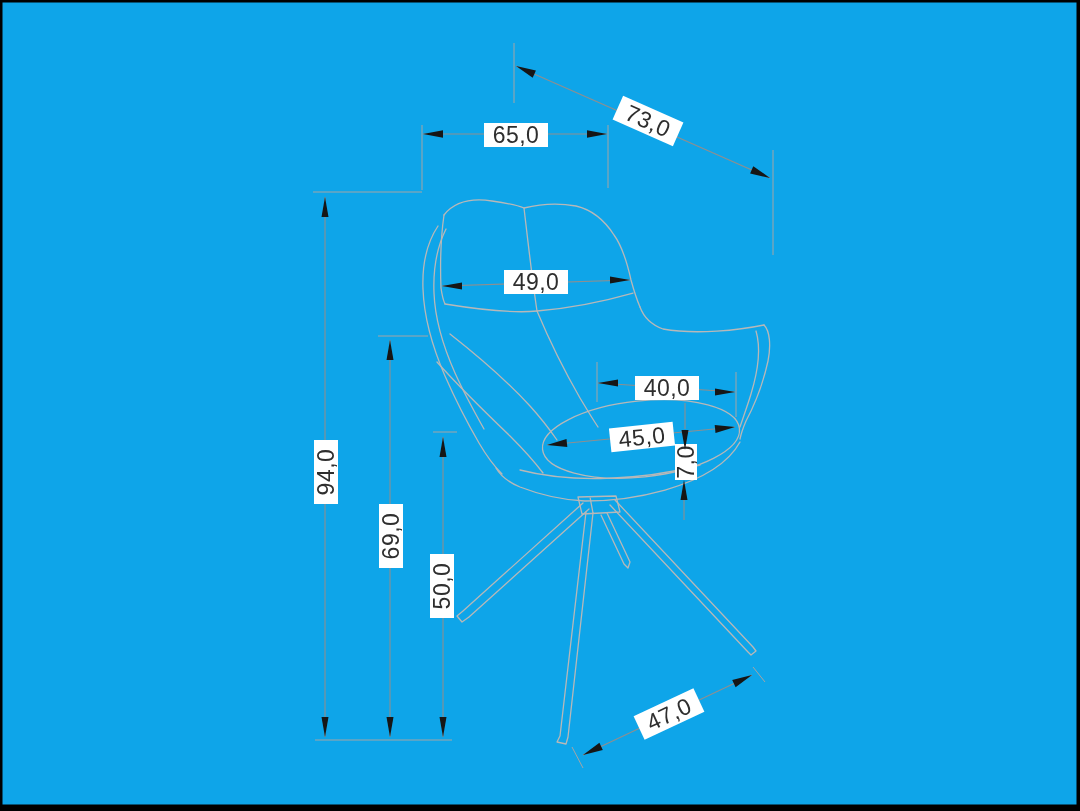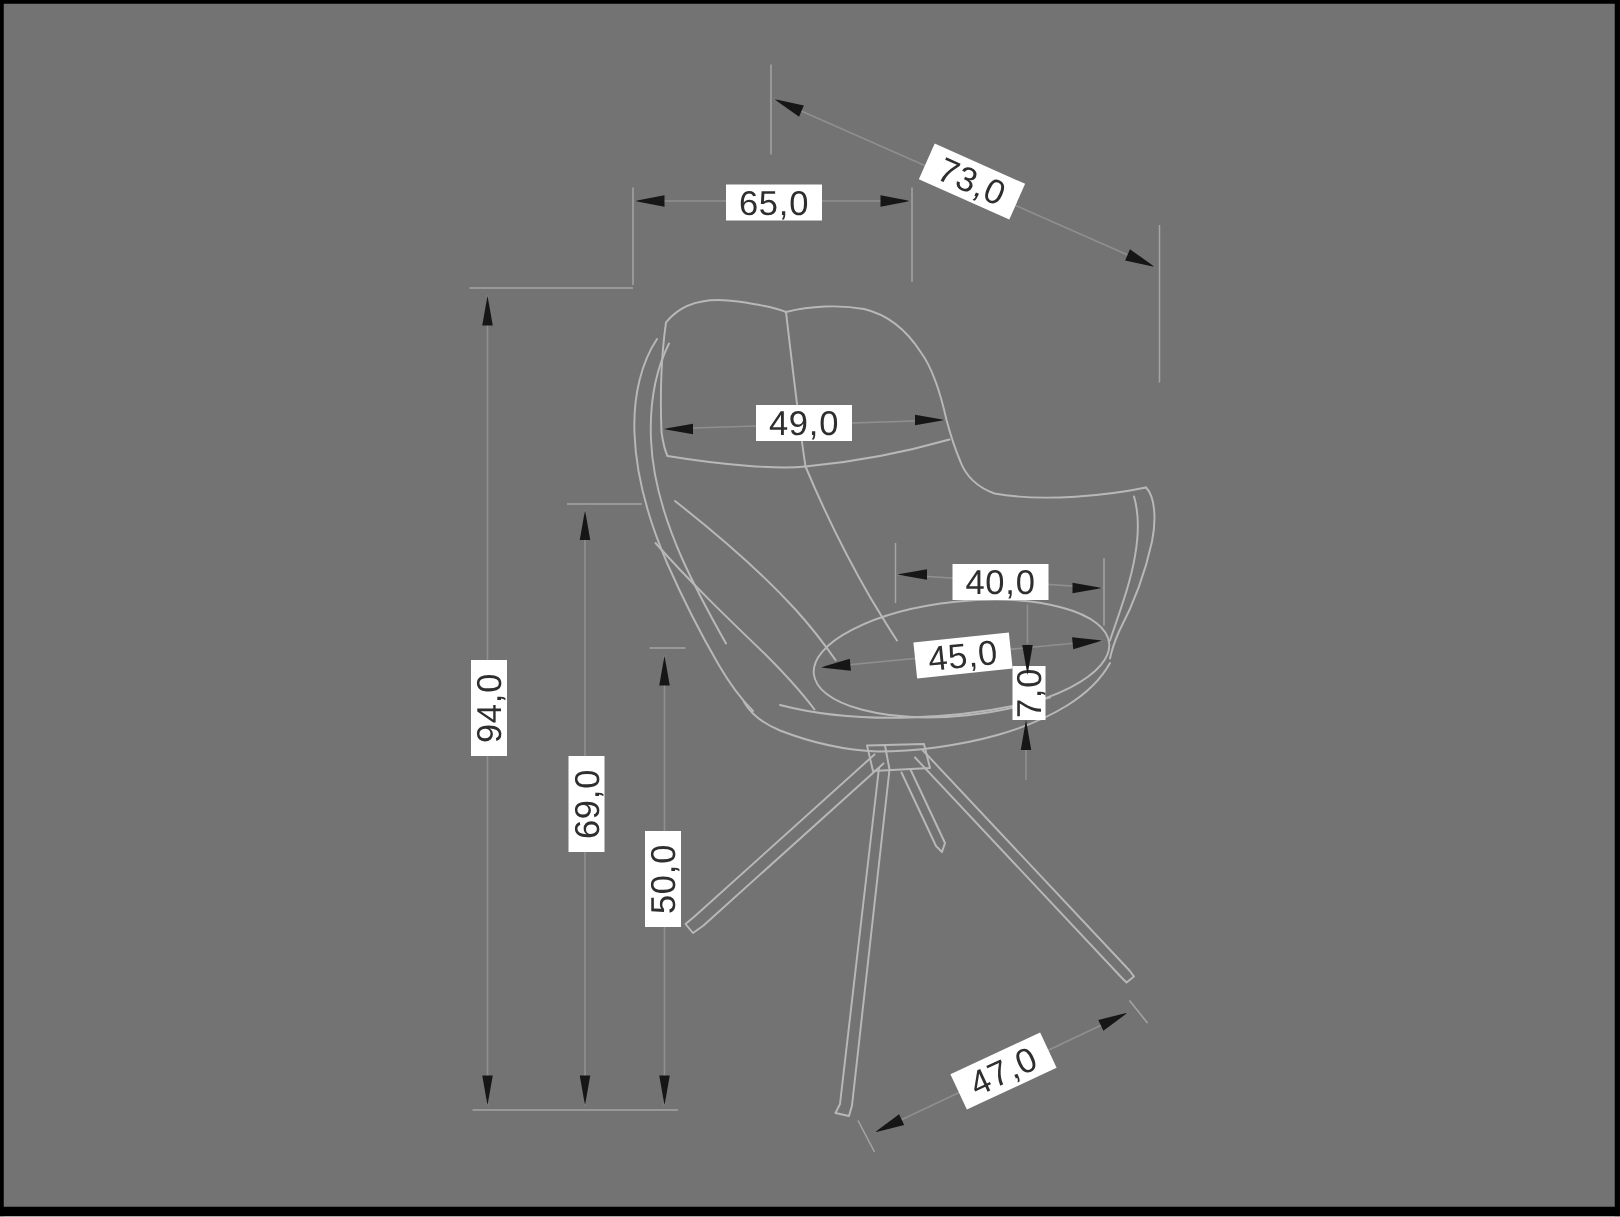--- a/index.html
+++ b/index.html
@@ -1,20 +1,20 @@
 <!DOCTYPE html>
 <html><head>
 <meta charset="utf-8">
 <style>
   html, body { margin: 0; padding: 0; background: #ffffff; }
   .stage {
     position: relative;
     width: 1080px;
     height: 811px;
-    background: #737373;
+    background: #0ea5e9;
     overflow: hidden;
     font-family: "Liberation Sans", sans-serif;
   }
   svg { display: block; }
   .chair-line { fill: none; stroke: #b8b8b8; stroke-width: 1.3; stroke-linecap: round; stroke-linejoin: round; }
   .dim-line  { fill: none; stroke: #8f8f8f; stroke-width: 1.1; }
   .ext-line  { fill: none; stroke: #a5a5a5; stroke-width: 1.0; }
   .arrow     { fill: #161616; stroke: none; }
   .halo      { fill: #ffffff; stroke: none; }
   .dim-text  {

